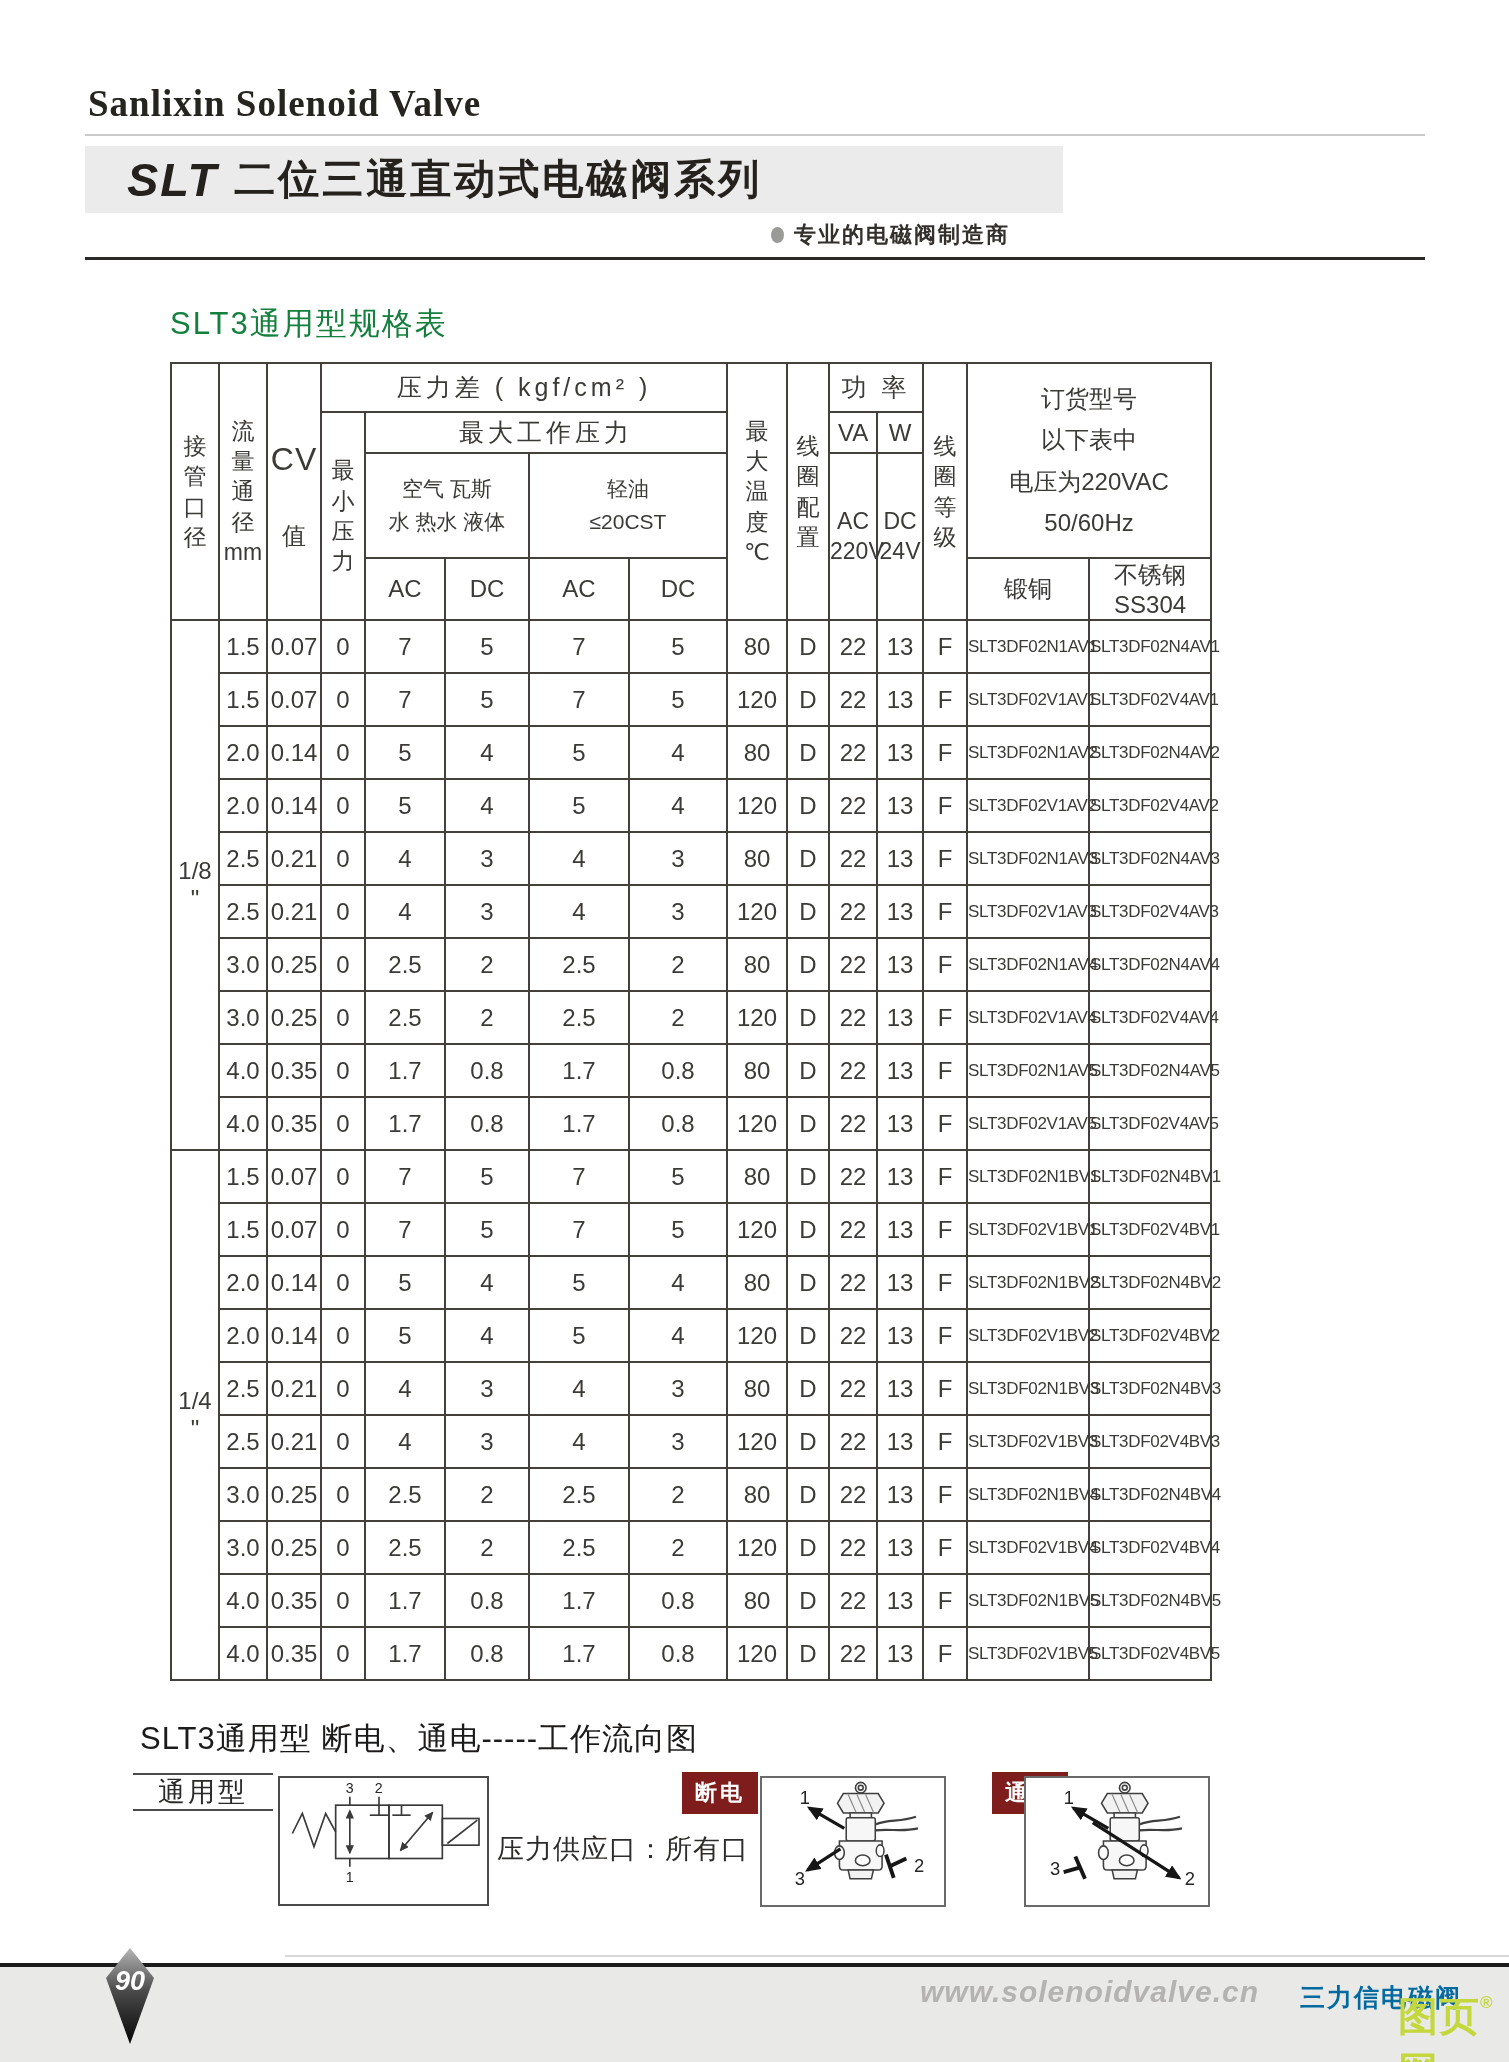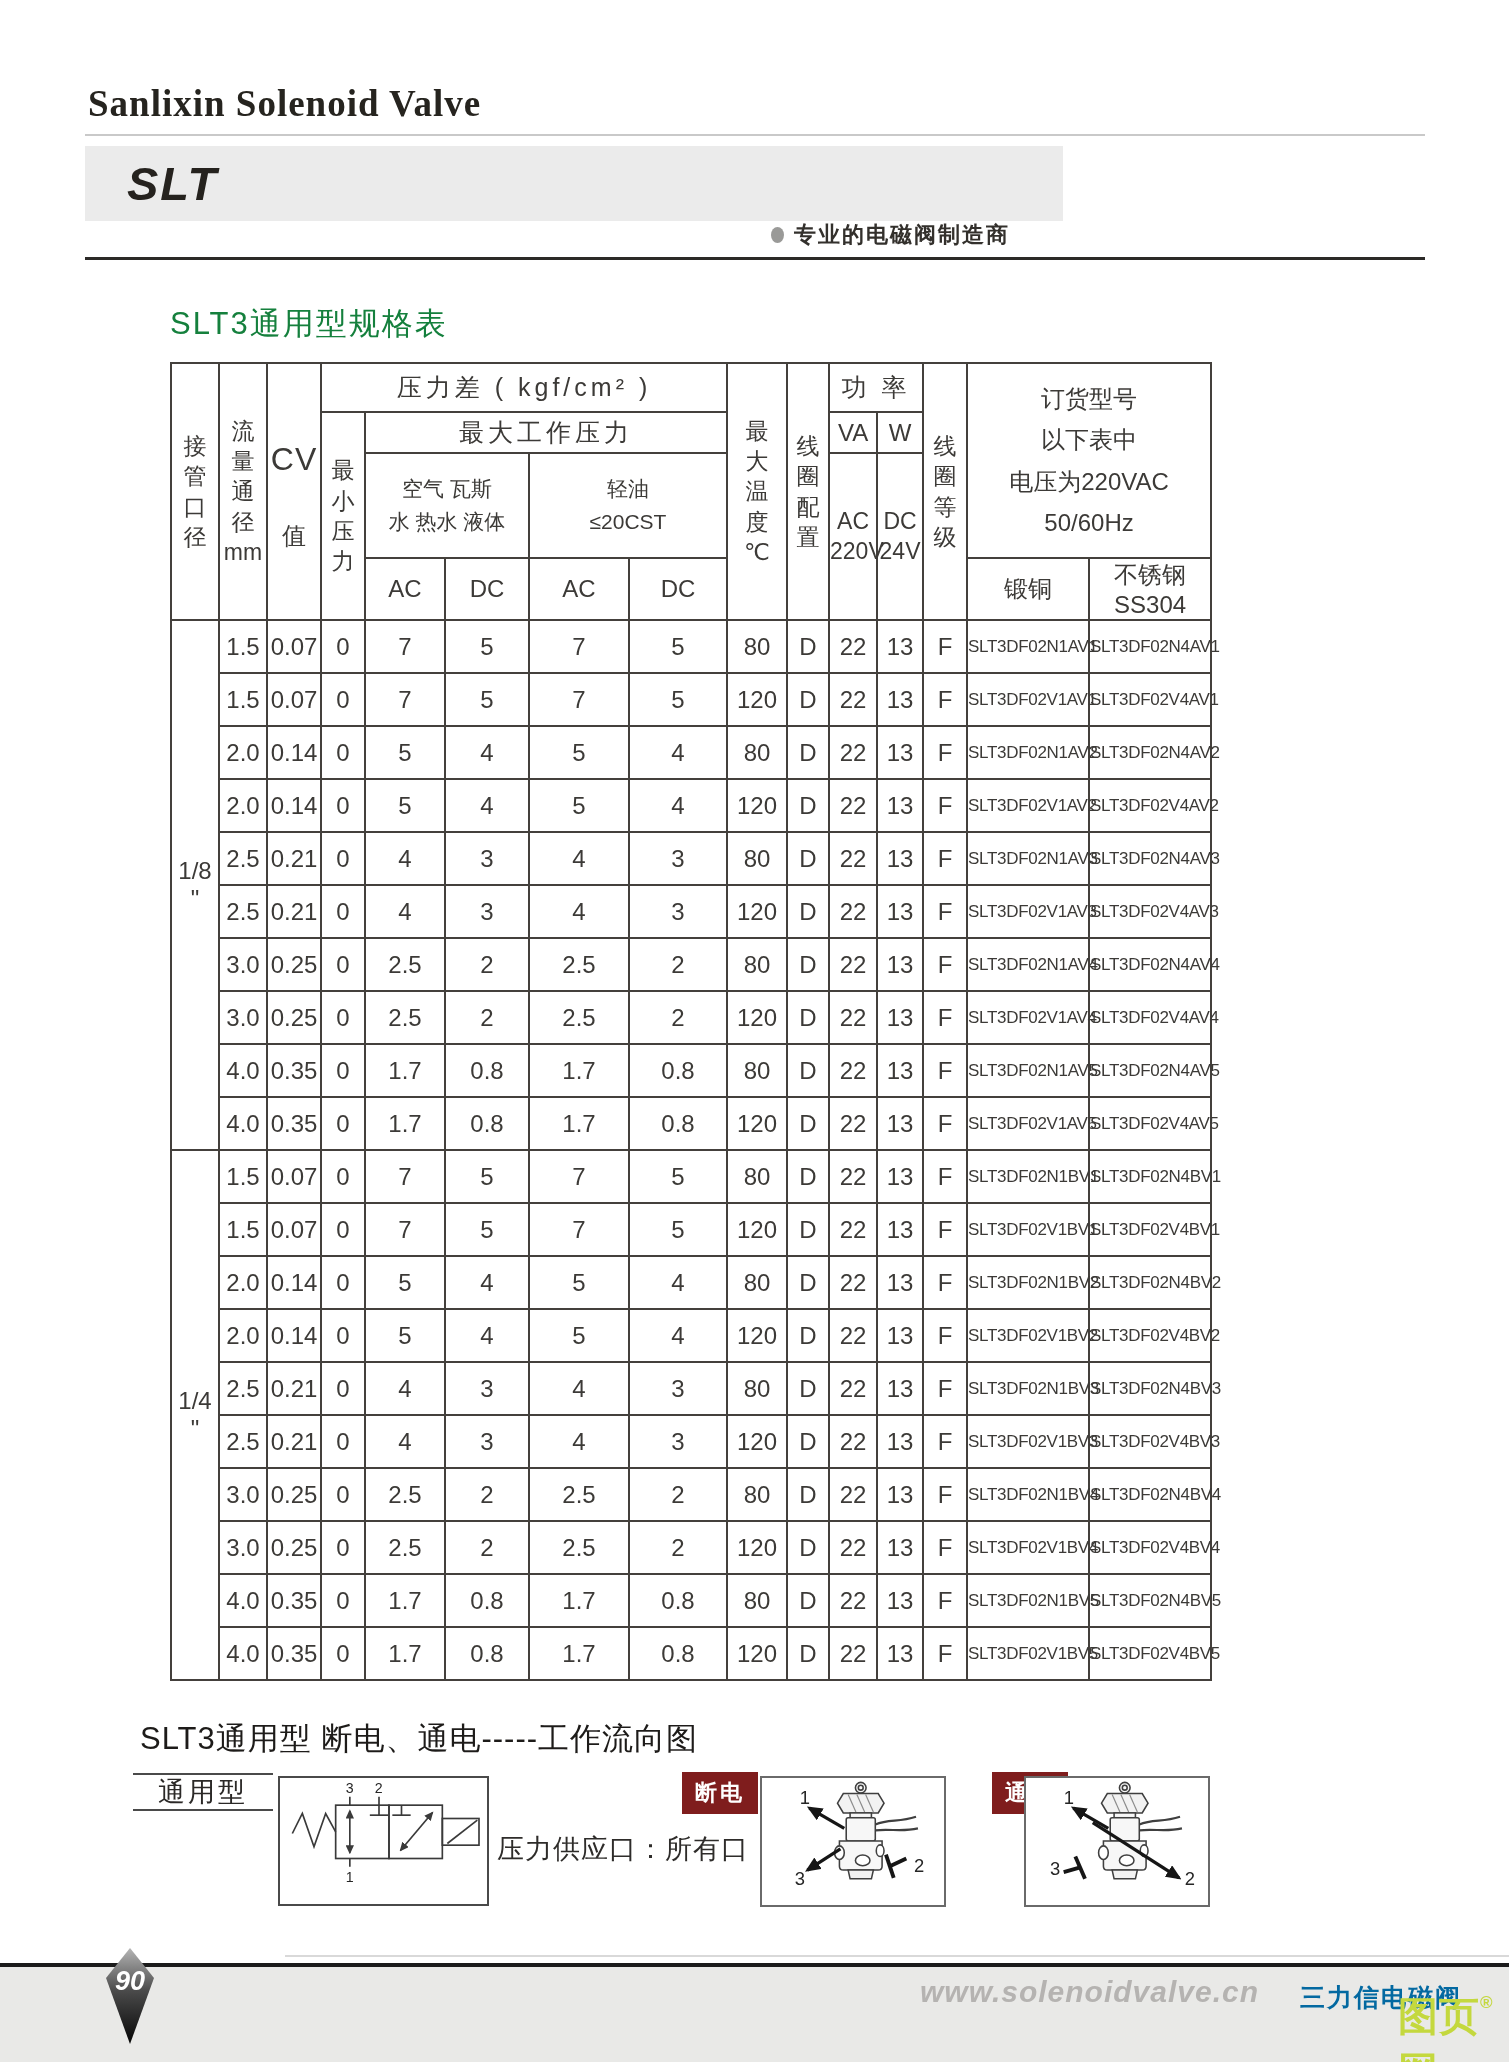--- a/index.html
+++ b/index.html
@@ -6,21 +6,21 @@
   body{
     position:relative;width:1509px;height:2062px;background:#ffffff;overflow:hidden;
     font-family:"Liberation Sans","DejaVu Sans",sans-serif;color:#2e2c2a;
   }
   .abs{position:absolute}
 
   
   .brand{left:88px;top:82px;font-family:"Liberation Serif","DejaVu Serif",serif;
     font-size:37px;font-weight:bold;color:#26241f;letter-spacing:1px}
   .hairline{left:85px;top:134px;width:1340px;height:2px;background:#c9c9c9}
-  .banner{left:85px;top:146px;width:978px;height:75px;background:#ebebeb;
+  .banner{left:85px;top:146px;width:978px;height:67px;background:#ebebeb;
     display:flex;align-items:center;padding-left:42px;box-sizing:border-box}
   .slt{font-size:47px;font-weight:bold;font-style:italic;color:#25221e;margin-right:16px;letter-spacing:2px}
   .series{font-size:41px;font-weight:bold;color:#25221e;letter-spacing:3px}
   .tagline{left:660px;top:220px;width:350px;display:flex;align-items:center;justify-content:flex-end;gap:10px;
     font-size:22px;font-weight:bold;color:#33302c;letter-spacing:2px}
   .dot{width:13px;height:16px;border-radius:50%;background:#9a9a98;flex:0 0 auto}
   .rule{left:85px;top:257px;width:1340px;height:3px;background:#2c2a28}
 
   
   .table-title{left:170px;top:303px;font-size:31px;color:#15803d;letter-spacing:2px}
@@ -73,20 +73,21 @@
   .watermark{left:1398px;top:1989px;font-size:40px;font-weight:bold;color:#c4d83e;letter-spacing:1px}
   .watermark .reg{font-size:17px;vertical-align:22px;letter-spacing:0}
 </style>
 </head>
 <body>
 
 <div class="abs brand">Sanlixin Solenoid Valve</div>
 <div class="abs hairline"></div>
 <div class="abs banner">
   <span class="slt">SLT</span>
+  <span class="series">二位三通直动式电磁阀系列</span>
 </div>
 <div class="abs tagline">
   <span class="dot"></span>
   <span>专业的电磁阀制造商</span>
 </div>
 <div class="abs rule"></div>
 
 <div class="abs table-title">SLT3通用型规格表</div>
 
 <table class="spec">

